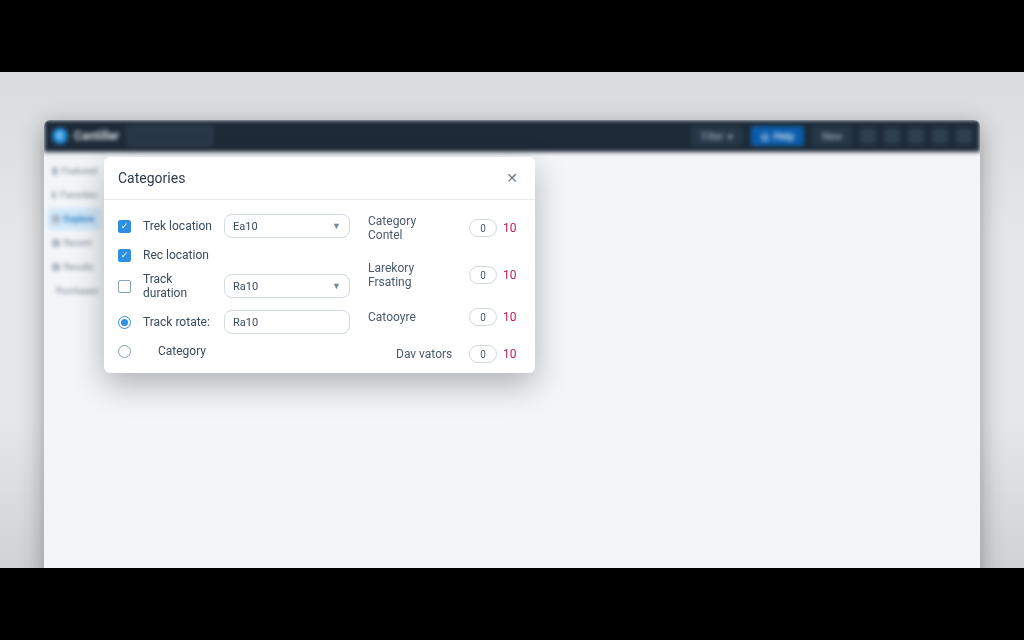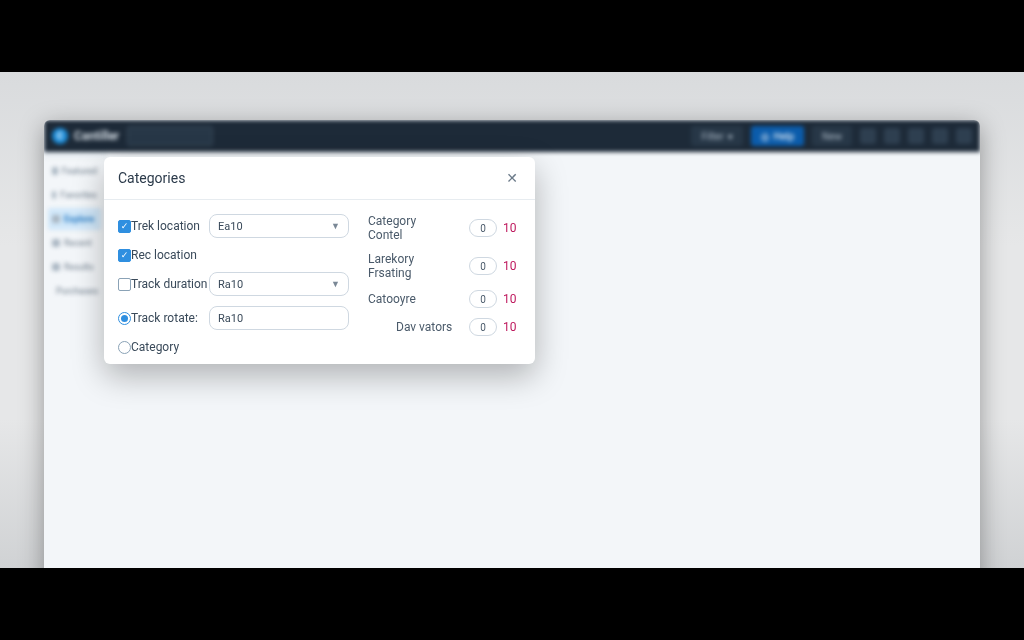--- a/index.html
+++ b/index.html
@@ -29,22 +29,22 @@
 
   .main { flex: 1; padding: 8px 12px 0 12px; overflow: hidden; }
 
   .overlay { position: absolute; inset: 0; background: rgba(20,30,40,.0); }
   .modal { position: absolute; top: 85px; left: 104px; width: 431px; background: #fff; border-radius: 6px; box-shadow: 0 12px 32px rgba(0,0,0,.28); overflow: hidden; }
   .m-head { display: flex; align-items: center; justify-content: space-between; padding: 12px 14px; border-bottom: 1px solid #e7ecf0; }
   .m-title { font-size: 14px; color: #2b3a4a; }
   .close { width: 18px; height: 18px; display: flex; align-items: center; justify-content: center; color: #6b7a89; cursor: pointer; font-size: 14px; }
   .m-body { display: flex; padding: 14px 14px 10px; gap: 18px; }
   .col-l { width: 232px; display: flex; flex-direction: column; gap: 10px; }
-  .col-r { flex: 1; display: flex; flex-direction: column; gap: 10px; }
-  .row { display: flex; align-items: center; gap: 0; }
+  .col-r { flex: 1; display: flex; flex-direction: column; gap: 19px; }
+  .row { display: flex; align-items: center; gap: 12px; }
   .cb, .rb { width: 13px; height: 13px; border: 1px solid #8aa2b6; border-radius: 2px; display: inline-flex; align-items: center; justify-content: center; background: #fff; flex: none; }
   .cb.checked { background: #2f8fe0; border-color: #2f8fe0; }
   .cb.checked::after { content: "✓"; color: #fff; font-size: 9px; line-height: 1; }
   .rb { border-radius: 50%; }
   .rb.checked { border-color: #2f8fe0; }
   .rb.checked::after { content: ""; width: 7px; height: 7px; background: #2f8fe0; border-radius: 50%; }
   .lbl { font-size: 12px; color: #3a4a5a; }
   .sel, .inp { height: 24px; border: 1px solid #cfd8e1; border-radius: 8px; background: #fff; font-size: 11px; color: #3a4a5a; padding: 4px 8px; display: flex; align-items: center; justify-content: space-between; width: 140px; text-align: center; }
   .sel .caret { color: #7a8896; font-size: 9px; }
   .col-r .lbl { color: #4a5a6a; }
@@ -158,21 +158,21 @@
           </div>
           <div class="row">
             <span class="rb checked"></span>
             <span class="lbl" style="width: 78px;">Track rotate:</span>
             <div class="inp">
               <span>Ra10</span>
             </div>
           </div>
           <div class="row">
             <span class="rb"></span>
-            <span class="lbl" style="width: 78px;">Category</span>
+            <span class="lbl" style="width: 78px; text-align: center;">Category</span>
           </div>
         </div>
       <div class="col-r" id="modal-right">
           <div class="r-pair">
             <span class="lbl" style="max-width: 70px;">Category Contel</span>
             <div class="num-row">
               <span class="pill">0</span>
               <span class="nval">10</span>
             </div>
           </div>

